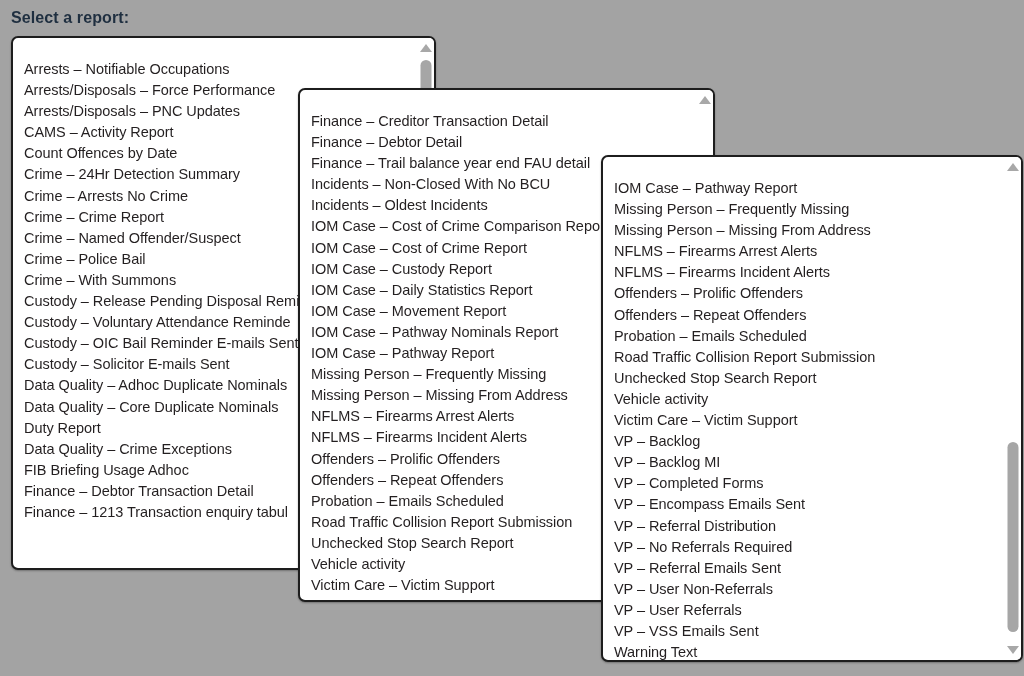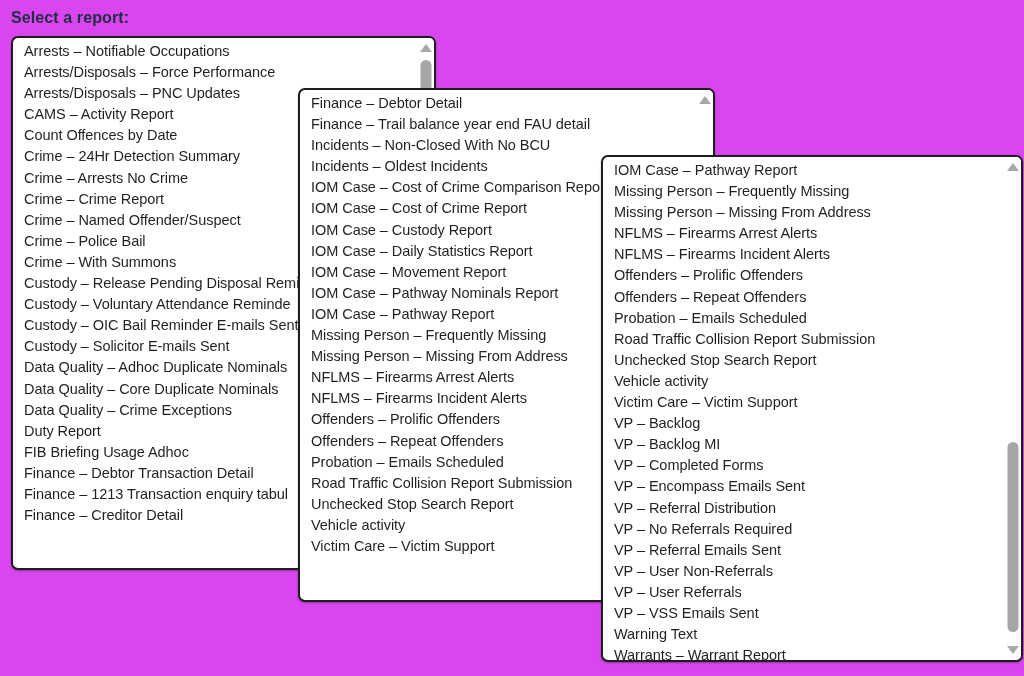--- a/index.html
+++ b/index.html
@@ -10,21 +10,21 @@
     height: 676px;
     background: #ffffff;
     font-family: "Liberation Sans", sans-serif;
     overflow: hidden;
   }
 
   #stage {
     position: relative;
     width: 1024px;
     height: 676px;
-    background: #d946ef;
+    background: #a3a3a3;
   }
 
   .page-title {
     position: absolute;
     left: 11px;
     top: 9px;
     font-size: 16px;
     font-weight: bold;
     color: #1f2f40;
     letter-spacing: 0.1px;
@@ -40,21 +40,21 @@
     overflow: hidden;
     box-shadow: 0 1px 2px rgba(0,0,0,0.30);
   }
 
   .listbox .options {
     position: absolute;
     left: 0;
     top: 0;
     bottom: 0;
     overflow: hidden;
-    padding-top: 3px;
+    padding-top: 21px;
   }
 
   .option {
     font-size: 14.5px;
     line-height: 21.1px;
     height: 21.1px;
     color: #231f20;
     white-space: nowrap;
     padding-left: 11px;
     overflow: hidden;
@@ -126,36 +126,36 @@
         <div class="option">Crime – Crime Report</div>
         <div class="option">Crime – Named Offender/Suspect</div>
         <div class="option">Crime – Police Bail</div>
         <div class="option">Crime – With Summons</div>
         <div class="option">Custody – Release Pending Disposal Remi</div>
         <div class="option">Custody – Voluntary Attendance Reminde</div>
         <div class="option">Custody – OIC Bail Reminder E-mails Sent</div>
         <div class="option">Custody – Solicitor E-mails Sent</div>
         <div class="option">Data Quality – Adhoc Duplicate Nominals</div>
         <div class="option">Data Quality – Core Duplicate Nominals</div>
+        <div class="option">Duty Report</div>
         <div class="option">Data Quality – Crime Exceptions</div>
-        <div class="option">Duty Report</div>
         <div class="option">FIB Briefing Usage Adhoc</div>
         <div class="option">Finance – Debtor Transaction Detail</div>
         <div class="option">Finance – 1213 Transaction enquiry tabul</div>
-        <div class="option">Finance – Creditor Detail</div>
       </div>
     <div class="scrollbar">
       <div class="sb-arrow up"></div>
       <div class="sb-thumb" style="top:22px;height:46px;"></div>
 
     </div>
   </div>
 
   <div class="listbox" id="box2">
     <div class="options">
+        <div class="option">Finance – Creditor Transaction Detail</div>
         <div class="option">Finance – Debtor Detail</div>
         <div class="option">Finance – Trail balance year end FAU detail</div>
         <div class="option">Incidents – Non-Closed With No BCU</div>
         <div class="option">Incidents – Oldest Incidents</div>
         <div class="option">IOM Case – Cost of Crime Comparison Repor</div>
         <div class="option">IOM Case – Cost of Crime Report</div>
         <div class="option">IOM Case – Custody Report</div>
         <div class="option">IOM Case – Daily Statistics Report</div>
         <div class="option">IOM Case – Movement Report</div>
         <div class="option">IOM Case – Pathway Nominals Report</div>

